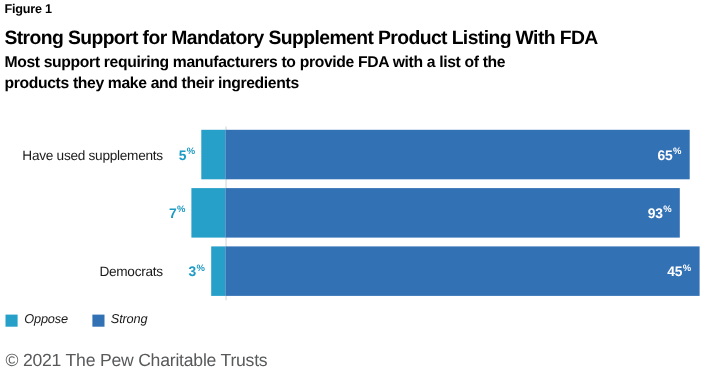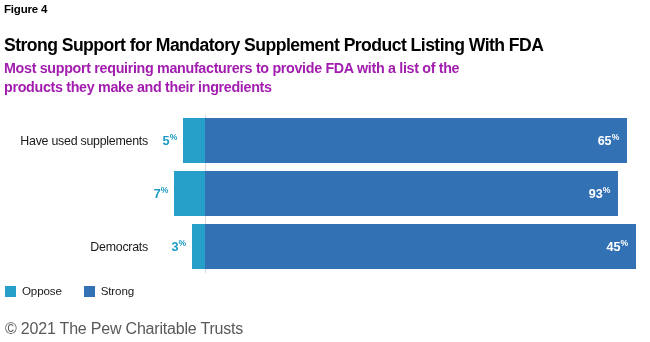--- a/index.html
+++ b/index.html
@@ -28,32 +28,32 @@
     font-weight: bold;
     letter-spacing: -0.2px;
     line-height: 14px;
     color: #000;
   }
   #chart-title {
     font-size: 17.6px;
     font-weight: bold;
     letter-spacing: -0.55px;
     line-height: 23px;
-    margin-top: 18px;
+    margin-top: 7px;
     white-space: nowrap;
     color: #000;
   }
   #chart-subtitle {
     font-size: 14.3px;
     font-weight: bold;
     letter-spacing: -0.32px;
     line-height: 19px;
     margin-top: 2px;
     max-width: 472px;
-    color: #a21caf;
+    color: #000000;
   }
 
   
   #plot {
     position: absolute;
     left: 0;
     top: 110px;
     width: 650px;
     height: 160px;
   }
@@ -132,20 +132,21 @@
     position: absolute;
     left: 5px;
     top: 284px;
     display: flex;
     align-items: center;
   }
   .legend-item {
     display: flex;
     align-items: flex-end;
     margin-right: 22px;
+    font-style: italic;
   }
   .legend-swatch {
     width: 11px;
     height: 11px;
     margin-right: 6px;
   }
   .legend-text {
     font-size: 11.6px;
     letter-spacing: -0.15px;
     color: #1a1a1a;
@@ -167,21 +168,21 @@
     font-size: 16px;
     font-weight: normal;
     letter-spacing: -0.2px;
     color: #58595B;
   }
 </style>
 </head>
 <body>
 
 <div id="header">
-  <div id="figure-label">Figure 4</div>
+  <div id="figure-label">Figure 1</div>
   <div id="chart-title">Strong Support for Mandatory Supplement Product Listing With FDA</div>
   <div id="chart-subtitle">Most support requiring manufacturers to provide FDA with a list of the products they make and their ingredients</div>
 </div>
 
 <div id="plot">
   <div id="zero-line"></div>
 
   <div class="bar-row" id="row-0" style="top:8px;">
     <div class="cat-label">Have used supplements</div>
     <div class="val-oppose" id="val-op-0" style="left: 140.8px; width: 36px;">

